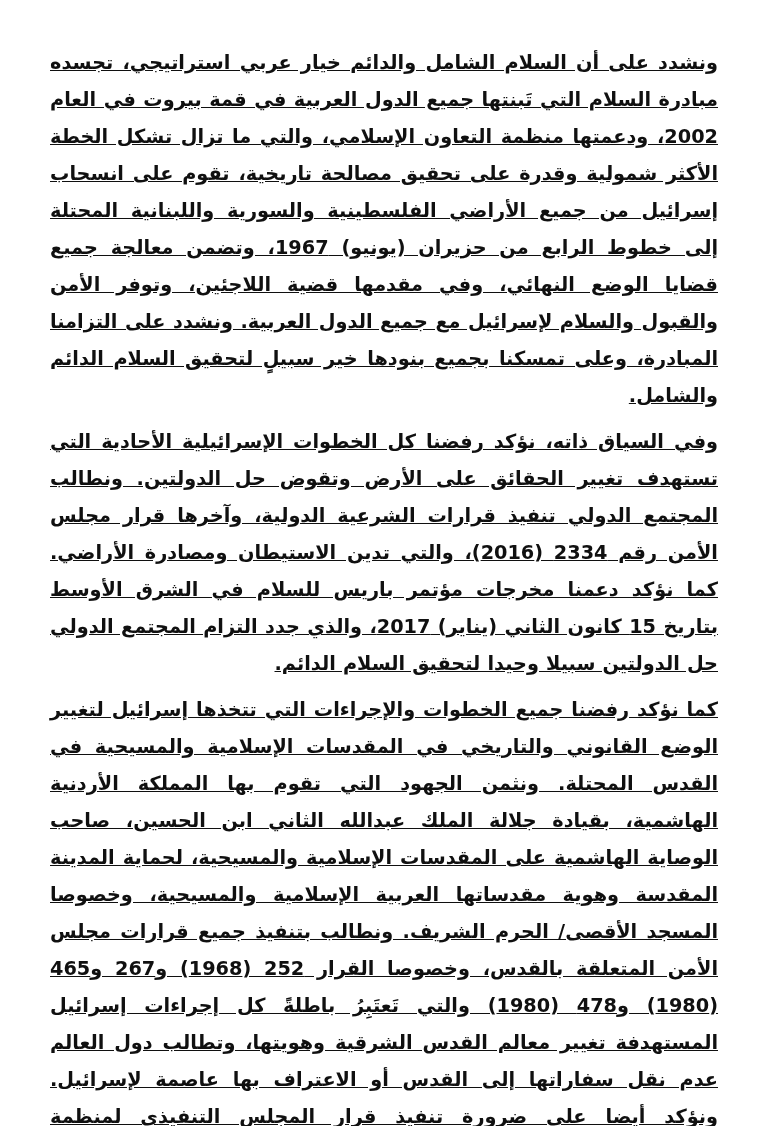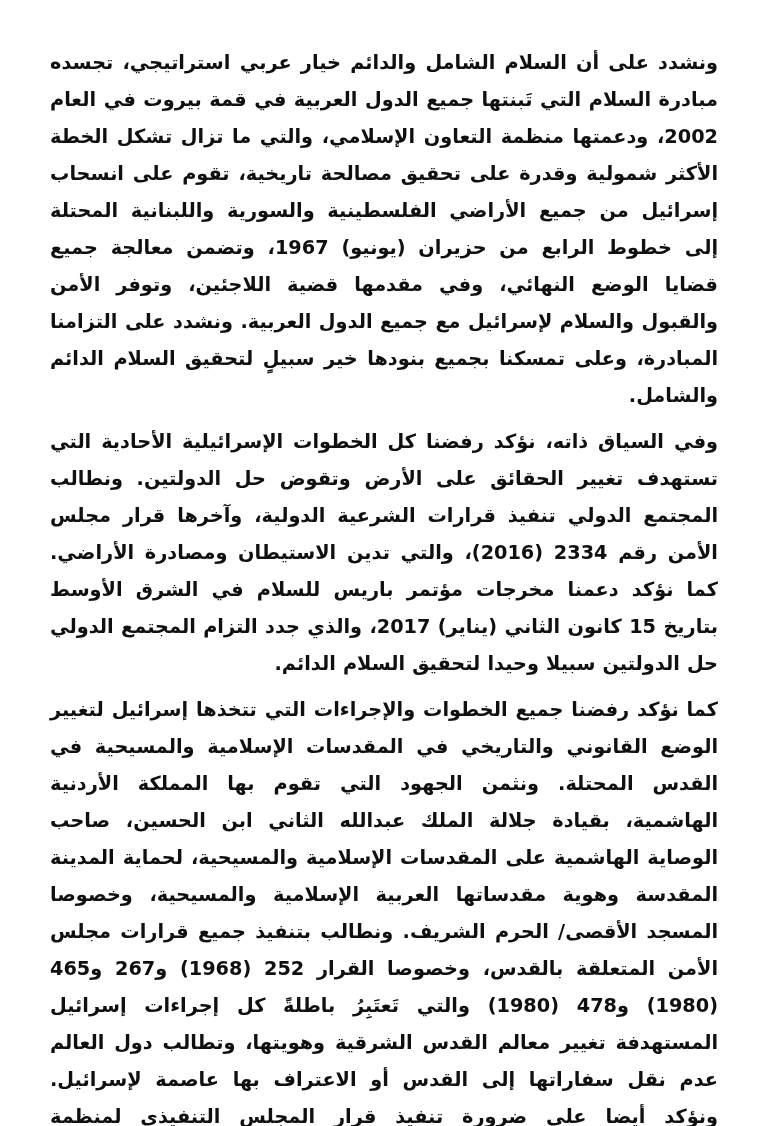--- a/index.html
+++ b/index.html
@@ -41,20 +41,21 @@
     font-family: "DejaVu Sans", "Liberation Sans", sans-serif;
     font-weight: 700;
     font-size: 19.3px;
     line-height: 37px;
     color: #141414;
     margin: 0 0 9px 0;
     padding: 0;
     word-spacing: 0.02em;
     letter-spacing: 0;
     text-rendering: optimizeLegibility;
+    text-decoration: underline;
     -webkit-font-smoothing: none;
   }
 
   .para:last-child {
     margin-bottom: 0;
   }
 
   
   .doc-body {
     filter: contrast(1.04) brightness(0.99);

